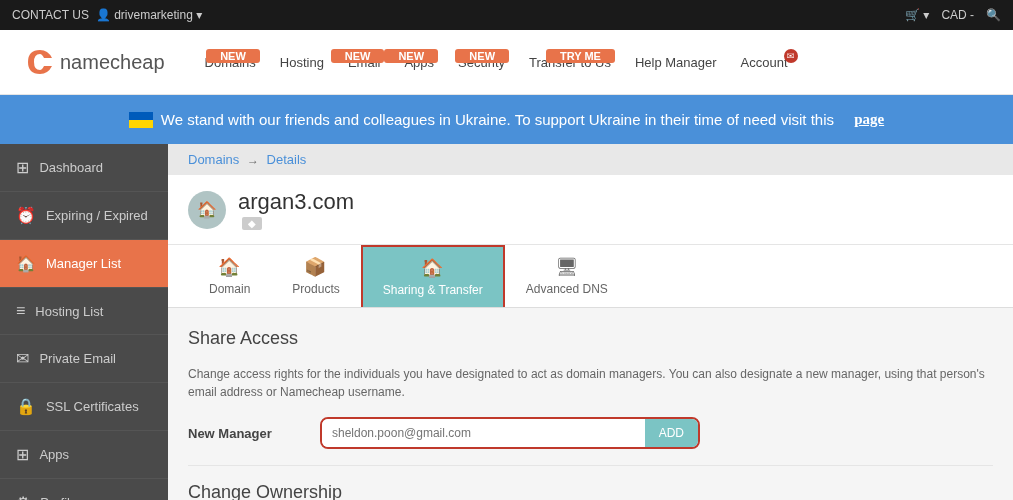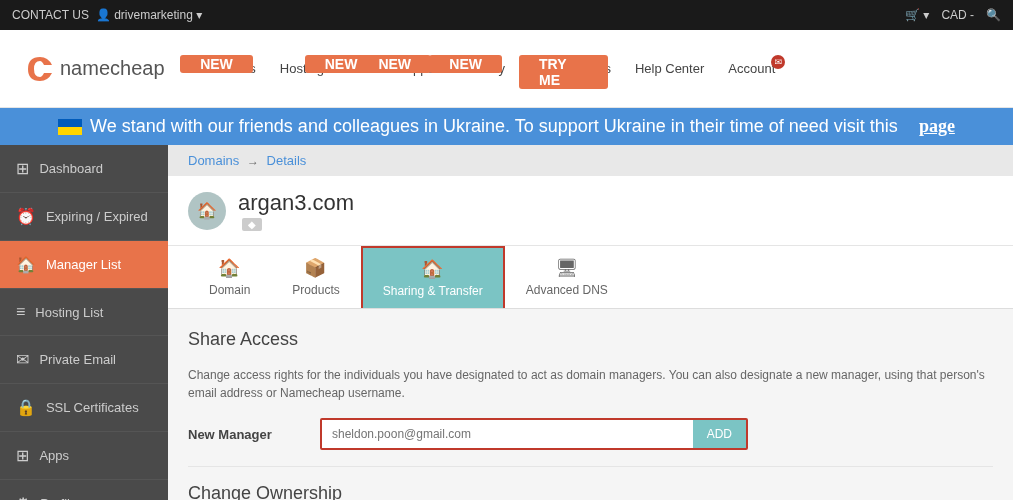--- a/index.html
+++ b/index.html
@@ -20,57 +20,57 @@
     .top-bar-right { display: flex; align-items: center; gap: 12px; }
     .top-bar-right span { cursor: pointer; }
 
     
     .main-nav {
       background: #fff;
       border-bottom: 1px solid #e5e5e5;
       display: flex;
       align-items: center;
       padding: 0 20px;
-      height: 78px;
+      height: 65px;
     }
     .logo { display: flex; align-items: center; margin-right: 30px; }
     .logo-icon { width: 40px; height: 40px; }
     .logo-text { font-size: 20px; color: #555; }
     .nav-items { display: flex; align-items: center; gap: 4px; flex: 1; }
     .nav-item {
       position: relative;
       padding: 8px 10px;
       color: #444;
       font-size: 13px;
       cursor: pointer;
       text-decoration: none;
       display: flex;
       flex-direction: column;
       align-items: center;
     }
     .nav-badge {
       position: absolute;
       top: 2px;
-      right: 13px;
+      right: 6px;
       background: #e8734a;
       color: #fff;
-      font-size: 14px;
-      padding: 1px 20px;
+      font-size: 11px;
+      padding: 1px 14px;
       border-radius: 3px;
       font-weight: bold;
     }
     .nav-badge.try { background: #e8734a; }
 
     
     .ukraine-banner {
       background: #4a90d9;
       color: #fff;
       text-align: center;
-      padding: 8px 20px;
-      font-size: 18px;
+      padding: 16px 20px;
+      font-size: 15px;
       display: flex;
       align-items: center;
       justify-content: center;
       gap: 8px;
     }
     .ukraine-flag { display: inline-flex; flex-direction: column; width: 24px; height: 16px; }
     .flag-top { background: #005bbb; flex: 1; }
     .flag-bottom { background: #ffd500; flex: 1; }
     .ukraine-banner a { color: #fff; font-weight: bold; font-family: Liberation Serif, serif; }
 
@@ -191,23 +191,23 @@
     }
     .field-label {
       width: 120px;
       font-size: 13px;
       color: #444;
       font-weight: bold;
     }
     .field-input-group {
       display: flex;
       border: 2px solid #c0392b;
-      border-radius: 2px;
+      border-radius: 8px;
       overflow: hidden;
-      width: 428px;
+      width: 380px;
     }
     .field-input-group input {
       flex: 1;
       padding: 7px 10px;
       border: none;
       outline: none;
       font-size: 12px;
       color: #666;
     }
     .field-input-group button {
@@ -280,21 +280,21 @@
     </a>
     <a class="nav-item" style="position:relative">
       <span>Security</span>
       <span class="nav-badge">NEW</span>
     </a>
     <a class="nav-item" style="position:relative">
       <span>Transfer to Us</span>
       <span class="nav-badge try">TRY ME</span>
     </a>
     <a class="nav-item">
-      <span>Help Center</span>
+      <span>Help Manager</span>
     </a>
     <a class="nav-item" style="position:relative">
       <span>Account</span>
       <span style="position:absolute;top:2px;right:0;background:#c0392b;color:#fff;border-radius:50%;width:14px;height:14px;font-size:9px;display:flex;align-items:center;justify-content:center;">✉</span>
     </a>
   </nav>
 </div>
 
 <div class="ukraine-banner">
   <div class="ukraine-flag">

